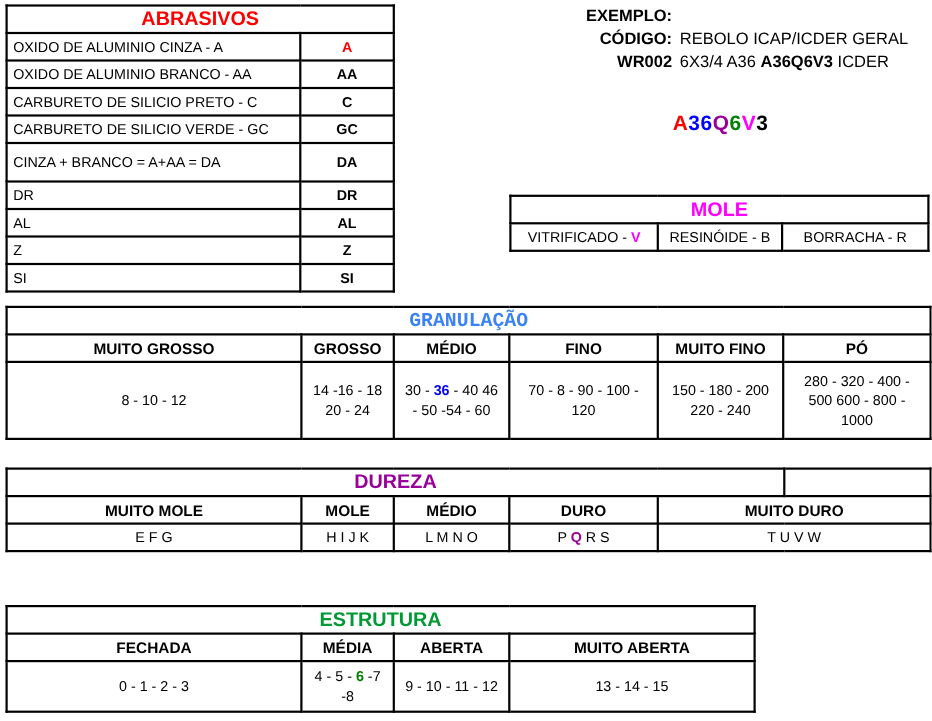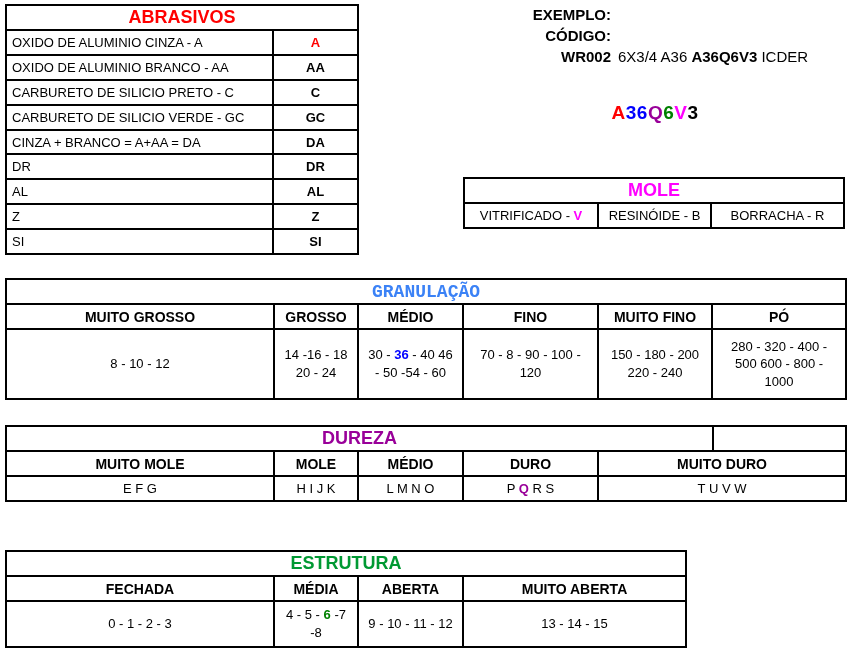--- a/index.html
+++ b/index.html
@@ -46,21 +46,21 @@
       <td class="code-cell"><span>AA</span></td>
     </tr>
     <tr style="height:25px">
       <td class="name-cell">CARBURETO DE SILICIO PRETO - C</td>
       <td class="code-cell"><span>C</span></td>
     </tr>
     <tr style="height:25px">
       <td class="name-cell">CARBURETO DE SILICIO VERDE - GC</td>
       <td class="code-cell"><span>GC</span></td>
     </tr>
-    <tr style="height:24px">
+    <tr style="height:35px">
       <td class="name-cell">CINZA + BRANCO = A+AA = DA</td>
       <td class="code-cell"><span>DA</span></td>
     </tr>
     <tr style="height:25px">
       <td class="name-cell">DR</td>
       <td class="code-cell"><span>DR</span></td>
     </tr>
     <tr style="height:25px">
       <td class="name-cell">AL</td>
       <td class="code-cell"><span>AL</span></td>
@@ -76,20 +76,21 @@
   </tbody>
     </table>
 
   <div class="exemplo">
     <div class="ex-row">
       <div class="ex-label">EXEMPLO:</div>
       <div class="ex-value"></div>
     </div>
     <div class="ex-row">
       <div class="ex-label">CÓDIGO:</div>
+      <div class="ex-value"><span>REBOLO ICAP/ICDER GERAL</span></div>
     </div>
     <div class="ex-row">
       <div class="ex-label">WR002</div>
       <div class="ex-value"><span>6X3/4 A36 </span><span style="font-weight: bold;">A36Q6V3</span><span> ICDER</span></div>
     </div>
   </div>
 
   <div class="code-colored"><span style="color: rgb(255, 0, 0);">A</span><span style="color: rgb(0, 0, 255);">36</span><span style="color: rgb(153, 0, 153);">Q</span><span style="color: rgb(0, 128, 0);">6</span><span style="color: rgb(255, 0, 255);">V</span><span style="color: rgb(0, 0, 0);">3</span></div>
 
   <table style="left:463px; top:177px; width:380px;">

